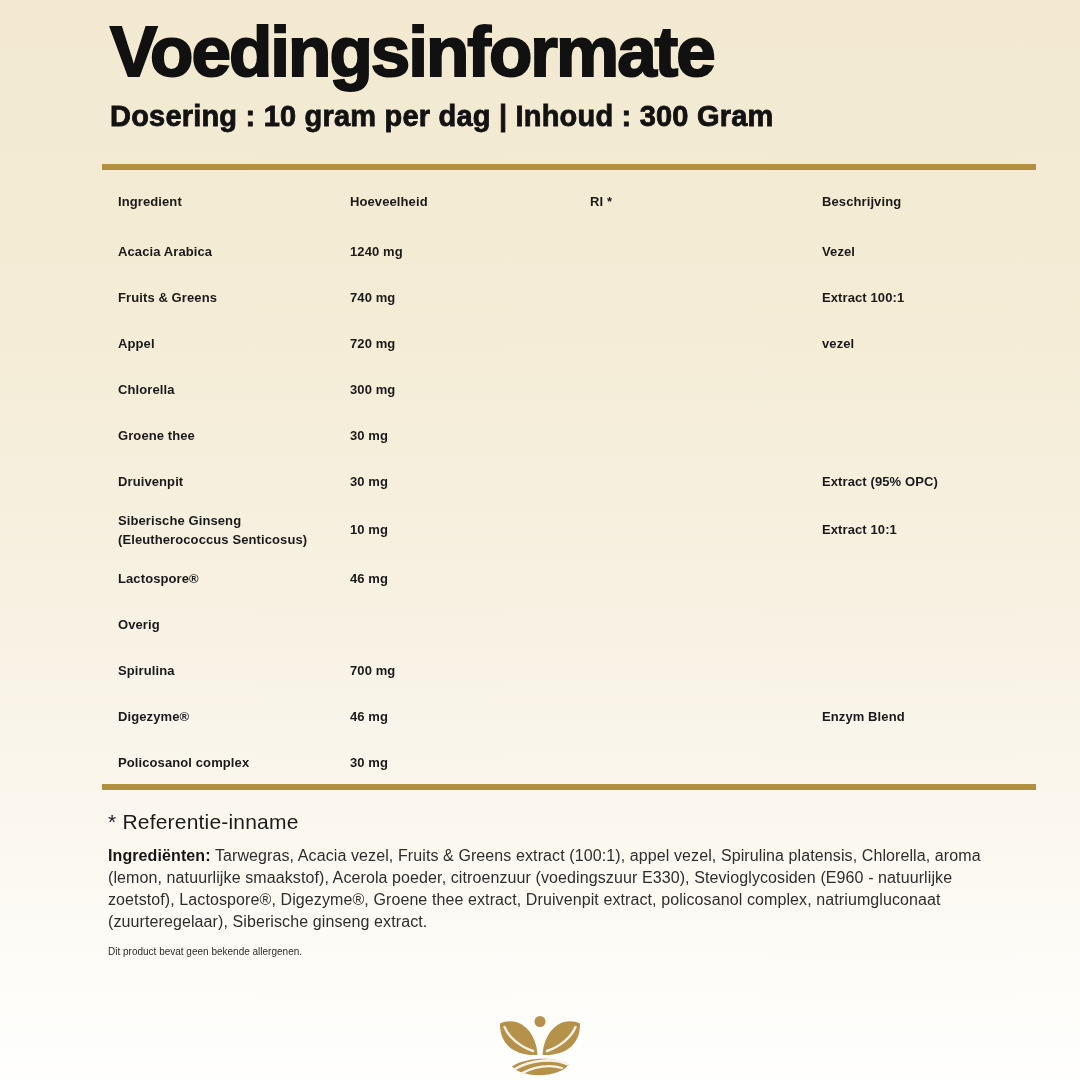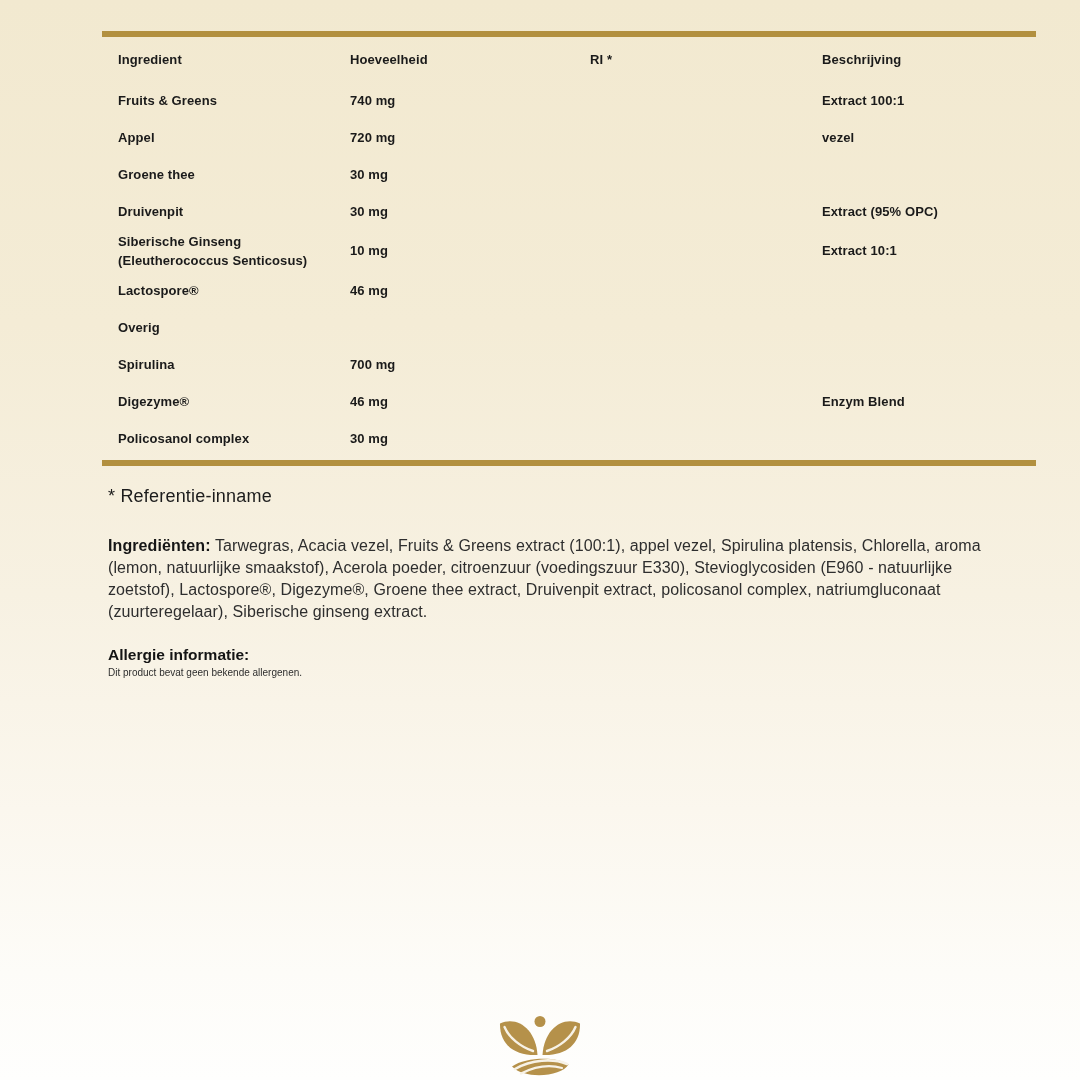--- a/index.html
+++ b/index.html
@@ -50,35 +50,36 @@
   .rule-bottom { margin-top: 2px; }
 
   
   .table { width: 934px; margin-left: 102px; flex: none; }
   .row {
     display: grid;
     grid-template-columns: 232px 240px 232px 1fr;
     padding: 2px 0 2px 16px;
     min-height: 37px;
     align-items: center;
+    margin-top: 9px;
   }
   .row.head { min-height: 46px; }
   .cell {
     font-size: 13px;
     font-weight: bold;
     line-height: 1.45;
     letter-spacing: 0.1px;
     color: #1a1a1a;
     padding-right: 14px;
   }
 
   
   .footnote {
-    margin: 20px 0 17px 108px;
-    font-size: 18px;
+    margin: 20px 0 0 108px;
+    font-size: 21px;
     font-weight: normal;
     color: #1c1c1c;
     letter-spacing: 0.2px;
   }
   .ingredients {
     margin: 11px 0 10px 108px;
     width: 892px;
     font-size: 16px;
     line-height: 22px;
     color: #2e2e2e;
@@ -104,48 +105,64 @@
     justify-content: center;
     padding-bottom: 2px;
   }
   .logo-wrap svg { display: block; }
 </style>
 </head>
 <body>
 
 <div class="page">
 
+  <div class="header">
+    <div class="title">Voedingsinformate</div>
+    <div class="subtitle">Dosering : 10 gram per dag | Inhoud : 300 Gram</div>
+  </div>
 
   <div class="rule rule-top"></div>
 
   <div class="table">
     <div class="row head">
       <div class="cell">Ingredient</div>
       <div class="cell">Hoeveelheid</div>
       <div class="cell">RI *</div>
       <div class="cell">Beschrijving</div>
     </div>
     <div id="table-body">
 
 
+    <div class="row">
+      <div class="cell">Acacia Arabica</div>
+      <div class="cell">1240 mg</div>
+      <div class="cell"></div>
+      <div class="cell">Vezel</div>
+    </div>
 
     <div class="row">
       <div class="cell">Fruits &amp; Greens</div>
       <div class="cell">740 mg</div>
       <div class="cell"></div>
       <div class="cell">Extract 100:1</div>
     </div>
 
     <div class="row">
       <div class="cell">Appel</div>
       <div class="cell">720 mg</div>
       <div class="cell"></div>
       <div class="cell">vezel</div>
     </div>
 
+    <div class="row">
+      <div class="cell">Chlorella</div>
+      <div class="cell">300 mg</div>
+      <div class="cell"></div>
+      <div class="cell"></div>
+    </div>
 
 
     <div class="row">
       <div class="cell">Groene thee</div>
       <div class="cell">30 mg</div>
       <div class="cell"></div>
     </div>
 
     <div class="row">
       <div class="cell">Druivenpit</div>
@@ -198,21 +215,20 @@
     </div>
   </div>
   </div>
 
   <div class="rule rule-bottom"></div>
 
   <div class="footnote">* Referentie-inname</div>
 
   <p class="ingredients"><b>Ingrediënten:</b> <span>Tarwegras, Acacia vezel, Fruits &amp; Greens extract (100:1), appel vezel, Spirulina platensis, Chlorella, aroma (lemon, natuurlijke smaakstof), Acerola poeder, citroenzuur (voedingszuur E330), Stevioglycosiden (E960 - natuurlijke zoetstof), Lactospore®, Digezyme®, Groene thee extract, Druivenpit extract, policosanol complex, natriumgluconaat (zuurteregelaar), Siberische ginseng extract.</span></p>
 
-  <p class="allergy-label">Allergie informatie:</p>
   <p class="allergy-text">Dit product bevat geen bekende allergenen.</p>
 
   <div class="logo-wrap">
     <svg width="90" height="64" viewBox="0 0 90 64" xmlns="http://www.w3.org/2000/svg">
       <g fill="#b5914a">
 
         <circle cx="45" cy="7.5" r="5.5"></circle>
 
         <path d="M42.5,41 C19,42 4.5,30 5,9.5 C22,1.5 41,15 42.5,41 Z"></path>
 

